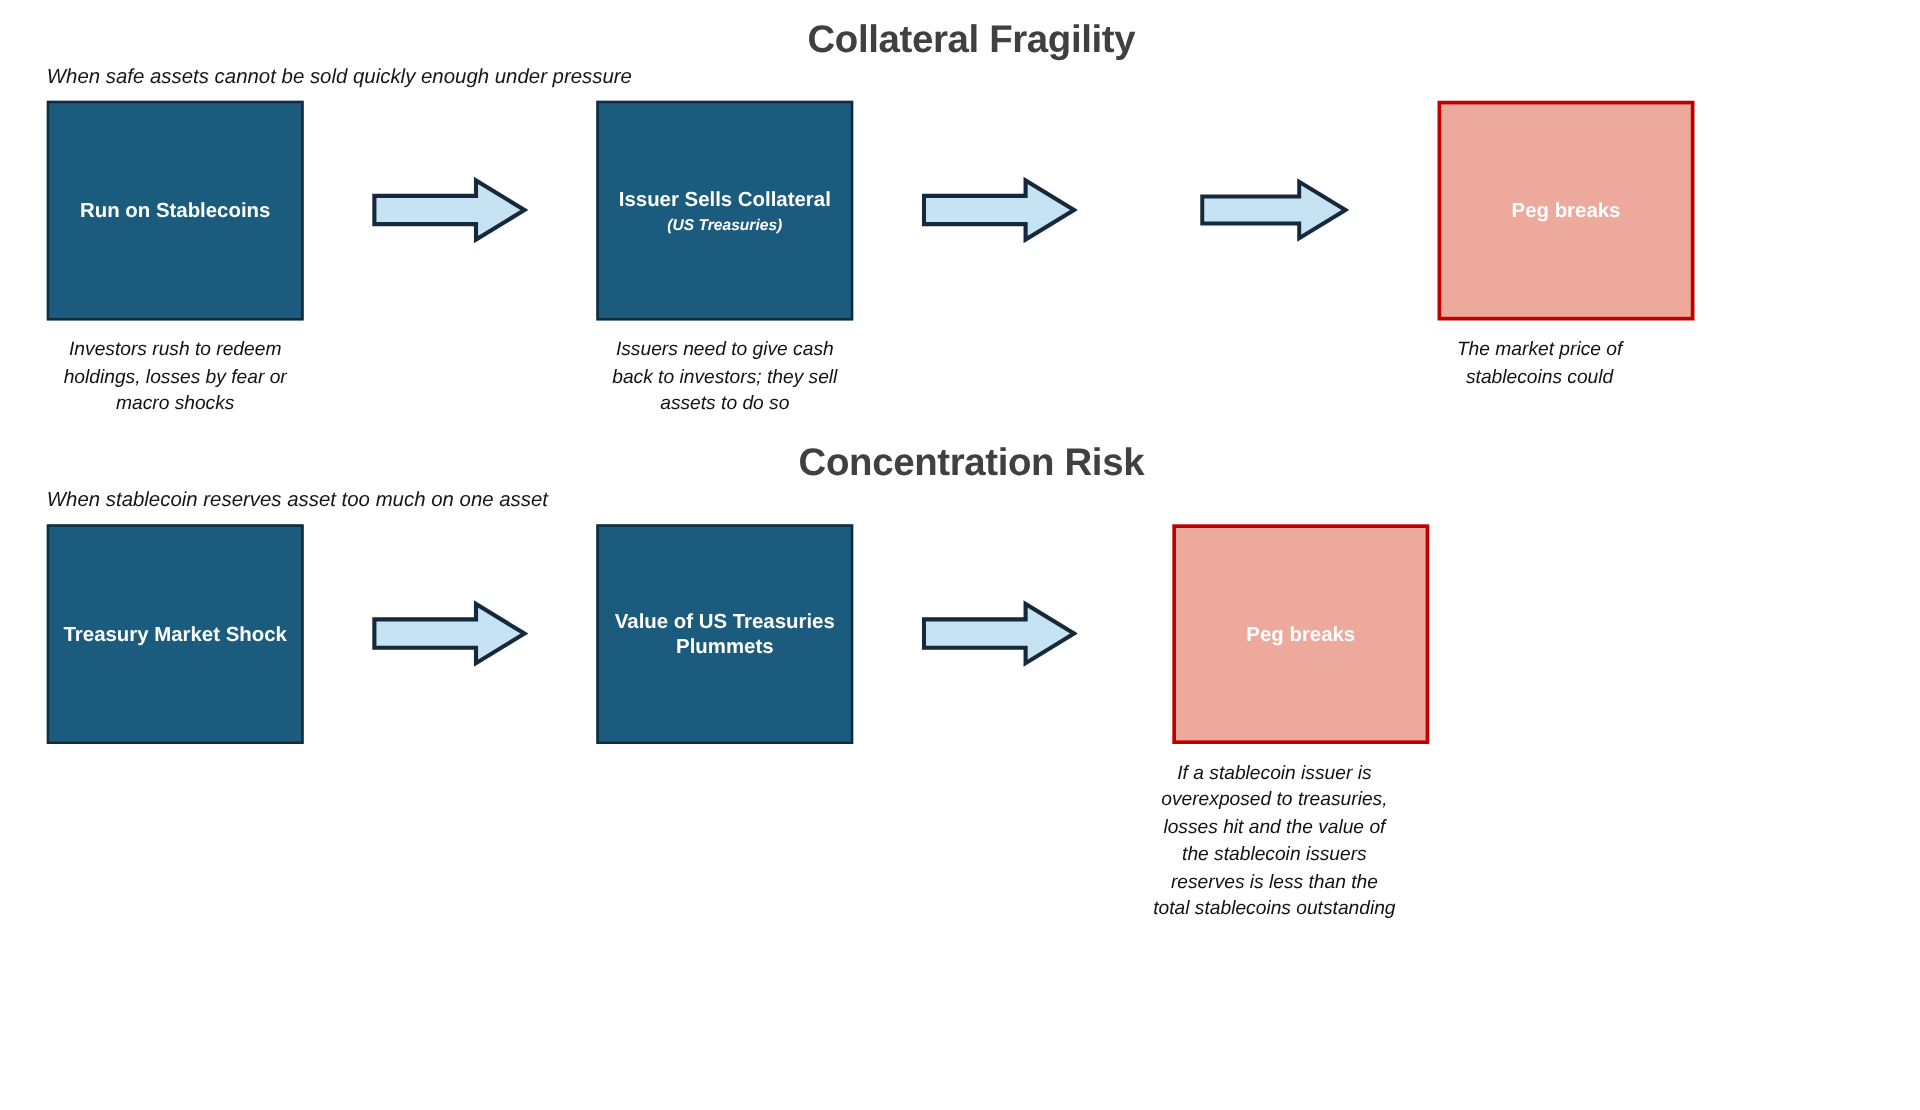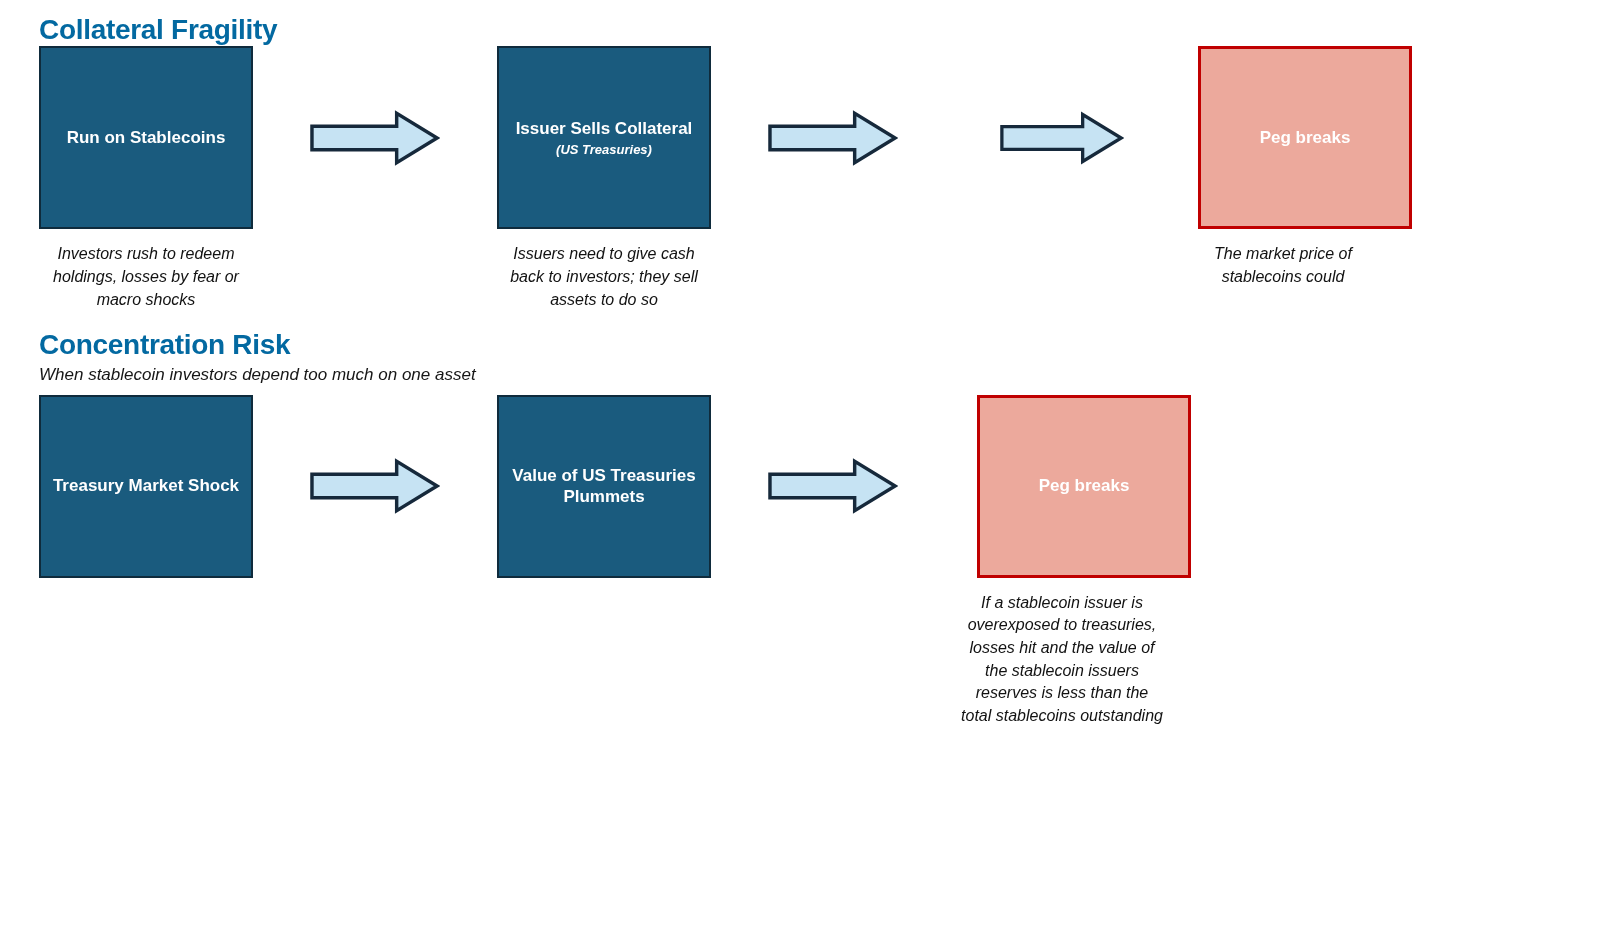--- a/index.html
+++ b/index.html
@@ -16,25 +16,26 @@
   html, body { background: #ffffff; }
   body {
     width: 1600px;
     height: 925px;
     font-family: "Liberation Sans", "DejaVu Sans", sans-serif;
     color: var(--text);
     overflow: hidden;
   }
   .canvas { padding: 14px 20px 0 39px; }
   h1.section-title {
-    font-size: 28px;
+    font-size: 32px;
     font-weight: 700;
     letter-spacing: -0.3px;
-    color: #0369a1;
+    color: #404040;
     line-height: 1.15;
+    text-align: center;
   }
   p.section-subtitle {
     font-size: 17px;
     font-style: italic;
     color: #161616;
     margin: 3px 0 10px 0;
   }
   .flow {
     display: grid;
     grid-template-columns: 214px 212px 214px 212px 214px 196px 214px;
@@ -99,20 +100,21 @@
   }
   section.risk-section + section.risk-section { margin-top: 18px; }
 </style>
 </head>
 <body>
 
 <div class="canvas">
 
   <section class="risk-section">
     <h1 class="section-title">Collateral Fragility</h1>
+    <p class="section-subtitle">When safe assets cannot be sold quickly enough under pressure</p>
 
     <div class="flow">
 
       <div class="step">
         <div class="node dark">
           <div class="node-title">Run on Stablecoins</div>
         </div>
         <div class="caption">Investors rush to redeem holdings, losses by fear or macro shocks</div>
       </div>
 
@@ -148,21 +150,21 @@
           <div class="node-title">Peg breaks</div>
         </div>
         <div class="caption">The market price of stablecoins could</div>
       </div>
 
     </div>
   </section>
 
   <section class="risk-section">
     <h1 class="section-title">Concentration Risk</h1>
-    <p class="section-subtitle">When stablecoin investors depend too much on one asset</p>
+    <p class="section-subtitle">When stablecoin reserves asset too much on one asset</p>
 
     <div class="flow">
 
       <div class="step">
         <div class="node dark">
           <div class="node-title">Treasury Market Shock</div>
         </div>
       </div>
 
       <div class="arrowcell">

